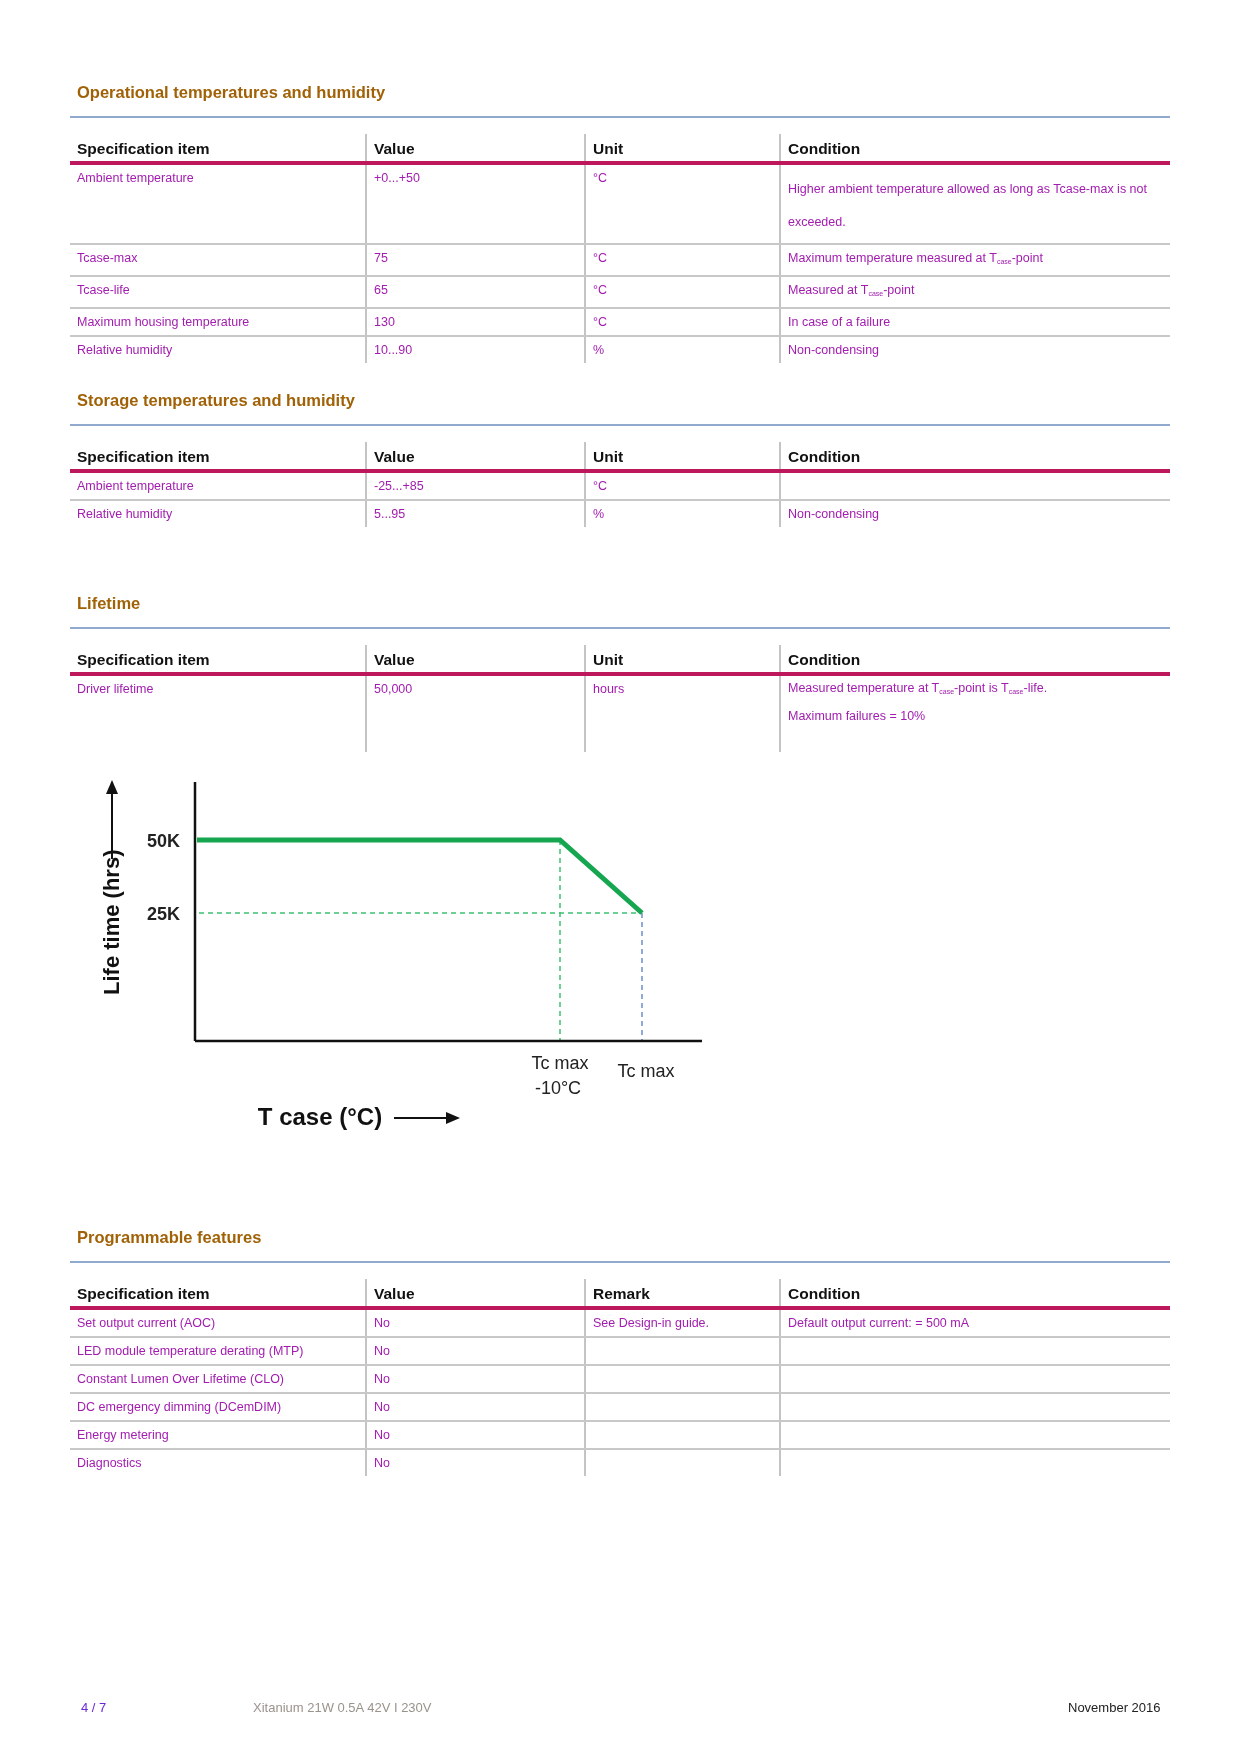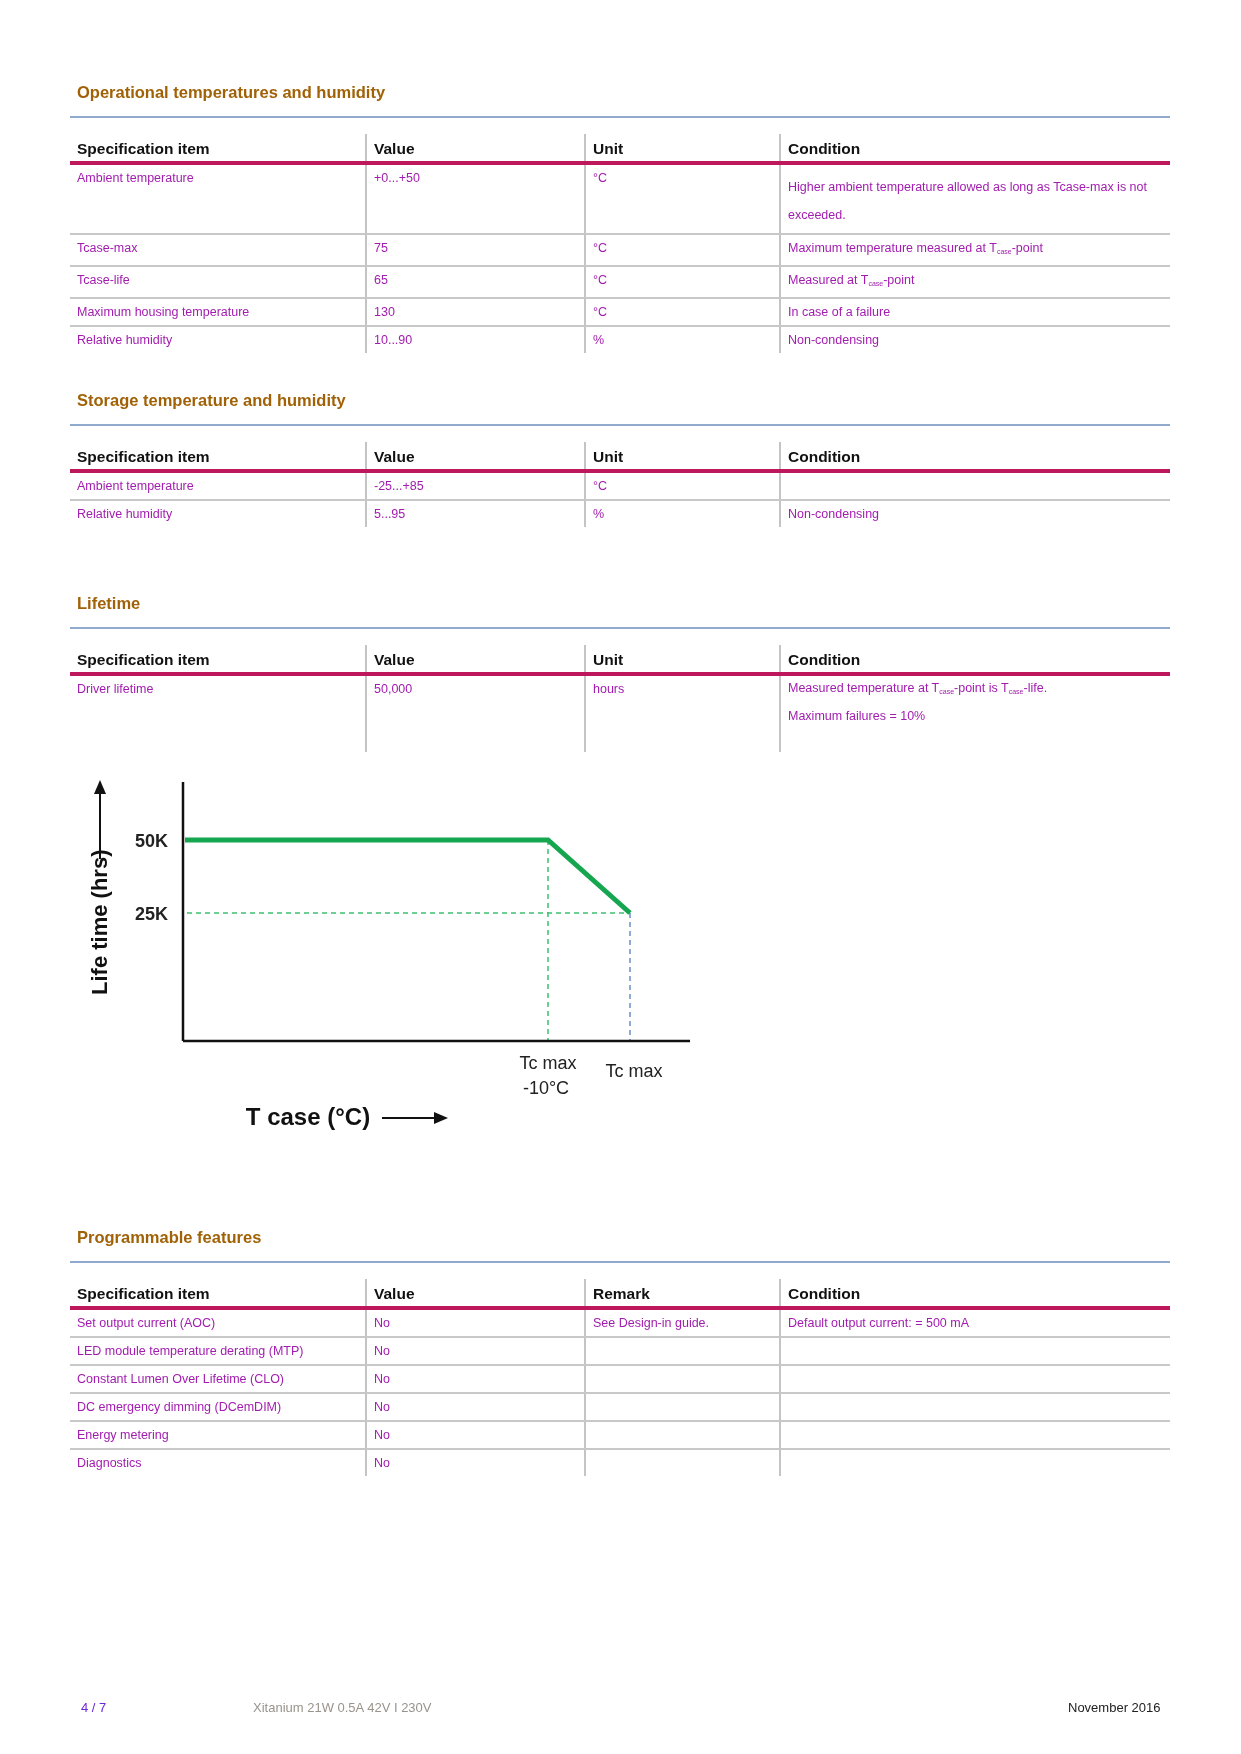--- a/index.html
+++ b/index.html
@@ -23,23 +23,23 @@
   table.spec th {
     text-align: left; font-size: 15.5px; font-weight: bold; color: #111;
     padding: 4px 6px 2px 7px; height: 21px; border-bottom: 4px solid #be185d;
   }
   table.spec td {
     font-size: 12.5px; color: #a21caf; padding: 4px 6px 4px 7px; vertical-align: top;
     line-height: 18px; border-bottom: 2px solid #c8c8c8;
   }
   table.spec tr:last-child td { border-bottom: none; margin-left: 12px; }
   table.spec th + th, table.spec td + td { border-left: 2px solid #c4c4c4; }
-  table.spec .cond-two { line-height: 28px; padding-top: 8px; }
+  table.spec .cond-two { line-height: 33px; padding-top: 8px; }
   sub { font-size: 7px; vertical-align: -2px; }
-  .chart-wrap { position: absolute; left: 70px; top: 770px; width: 660px; height: 380px; }
+  .chart-wrap { position: absolute; left: 82px; top: 770px; width: 660px; height: 380px; }
   .footer { position: absolute; top: 1700px; font-size: 13px; }
 </style>
 </head>
 <body>
 
 <div class="section-title" style="top:83px">Operational temperatures and humidity</div>
 <div class="rule" style="top:116px"></div>
 <table class="spec" style="top:134px">
   <colgroup>
       <col class="c1">
@@ -80,21 +80,21 @@
   </tr>
   <tr>
     <td>Relative humidity</td>
     <td>10...90</td>
     <td>%</td>
     <td>Non-condensing</td>
   </tr>
 </tbody>
   </table>
 
-<div class="section-title" style="top:391px">Storage temperature and humidity</div>
+<div class="section-title" style="top:391px">Storage temperatures and humidity</div>
 <div class="rule" style="top:424px"></div>
 <table class="spec" style="top:442px">
   <colgroup>
       <col class="c1">
       <col class="c2">
       <col class="c3">
       <col class="c4">
     </colgroup>
   <tbody>
       <tr>

